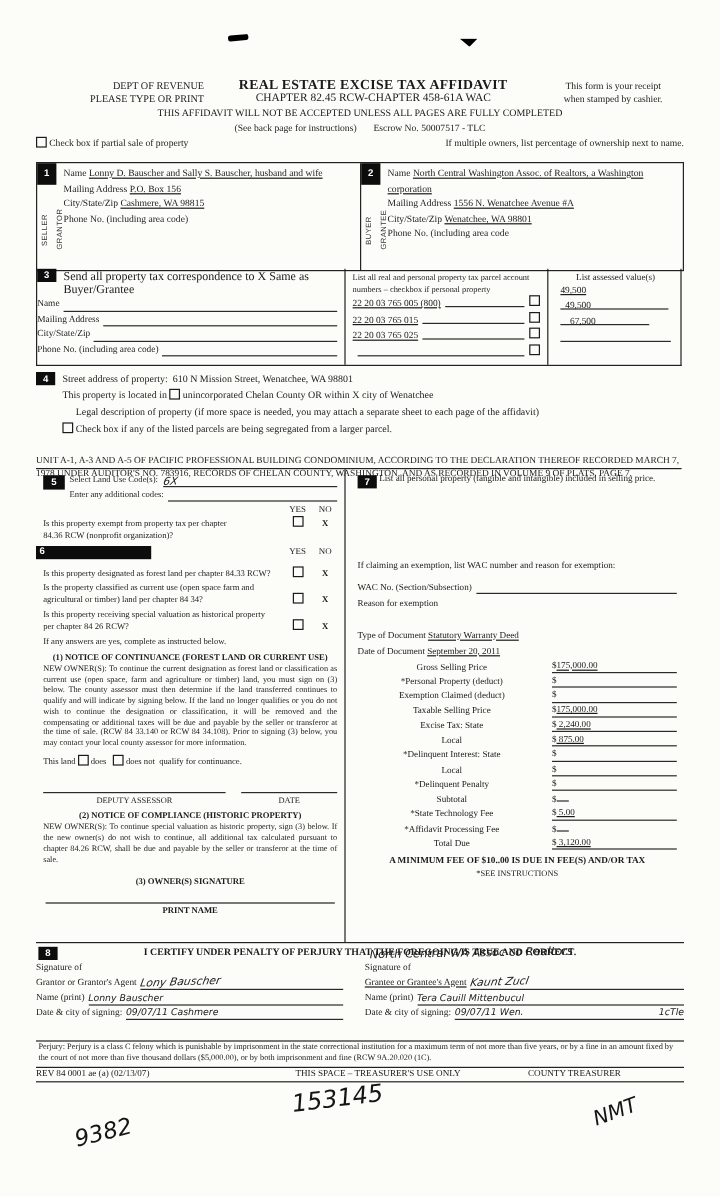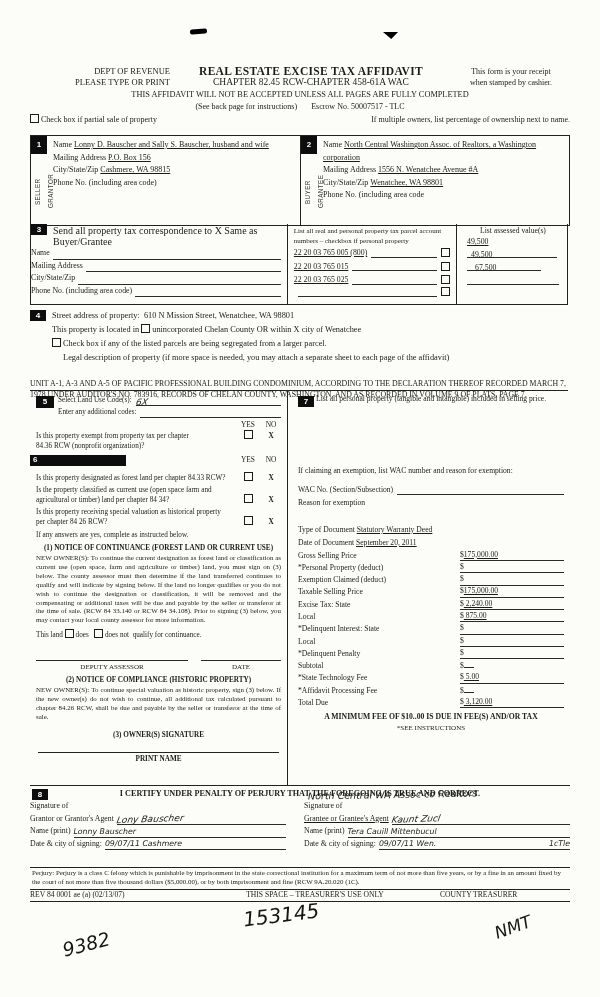--- a/index.html
+++ b/index.html
@@ -34,21 +34,21 @@
   .sidelabel{position:absolute;left:1px;top:26px;width:18px;height:58px;font-size:6.3px;letter-spacing:.4px;color:#333;writing-mode:vertical-rl;transform:rotate(180deg);text-align:center;font-family:"Liberation Sans",sans-serif}
   .sidelabel span{display:inline-block}
   
   .box3{top:224px;left:30px;width:538px;height:81px;border:1px solid #222;border-top:none;display:flex;box-sizing:border-box}
   .c3a{width:260px;position:relative;padding:2px 6px 0 22px;font-size:7.8px;line-height:12.6px;box-sizing:border-box}
   .c3b{width:172px;border-left:1px solid #222;padding:2px 6px 0 6px;font-size:7px;line-height:10px;box-sizing:border-box}
   .c3c{flex:1;border-left:1px solid #222;padding:2px 8px 0 10px;font-size:7.8px;box-sizing:border-box}
   .nb3{left:0;top:0;width:16px;height:11px;line-height:11px}
   .frow{display:flex;align-items:flex-end}
   .frow .fill{flex:1;margin-left:3px}
-  .prow{display:flex;align-items:center;font-size:7.8px;line-height:13.5px}
+  .prow{display:flex;align-items:flex-start;font-size:7.8px;line-height:13.5px}
   .prow .fill{flex:1;margin:0 4px}
   
   .sec4{top:309px;left:30px;width:540px;font-size:8.3px;line-height:13px}
   .nb4{left:0;top:1px;width:16px;height:11px;line-height:11px}
   .s4r1{padding-left:22px}
   .s4r{padding-left:22px;margin-top:1px}
   .legal{margin-top:15px;font-size:7.8px;line-height:10.6px}
   
   .cols{top:390px;left:30px;width:538px;height:395px;border-top:1px solid #222;display:flex;box-sizing:border-box}
   .lcol{width:258px;border-right:1px solid #222;position:relative;padding:3px 6px 0 6px;font-size:7.2px;line-height:10px;box-sizing:border-box}
@@ -74,21 +74,21 @@
   .deplabels{display:flex;margin-top:1px;font-size:7px}
   .ownsig{font-weight:bold;text-align:center;margin-top:8px}
   .printline{border-bottom:1px solid #222;height:12px;margin:0 2px}
   .printname{font-weight:bold;text-align:center;margin-top:1px}
   .nb7{left:0;top:2px;width:16px;height:11px;line-height:11px}
   .s7txt{padding-left:18px}
   .wacrow{display:flex;align-items:flex-end;margin-top:8px}
   .wacrow .fill{flex:1;margin-left:4px}
   .docrow{line-height:13px}
   .feerow{display:flex;align-items:flex-end;height:12.3px}
-  .flabel{flex:1;text-align:left;padding-right:5px}
+  .flabel{flex:1;text-align:center;padding-right:5px}
   .famt{width:104px;border-bottom:1px solid #2a2a2a;white-space:nowrap}
   .famt-short{width:104px;white-space:nowrap}
   .minfee{font-weight:bold;text-align:center;font-size:7.7px;margin-top:4px}
   .seeinst{text-align:center;font-size:7px}
   
   .sec8{top:785px;left:30px;width:540px;height:82px;border-top:1px solid #222;font-size:7.8px;box-sizing:border-box}
   .nb8{left:2px;top:3px;width:16px;height:11px;line-height:11px}
   .certify{text-align:center;font-weight:bold;font-size:8.2px;padding-top:3px}
   .sighalves{display:flex;margin-top:2px}
   .sighalf{width:50%;box-sizing:border-box;position:relative;line-height:12.5px}
@@ -230,22 +230,22 @@
     <div class="s4r">
       <span>This property is located in</span>
       <span class="cb"></span>
       <span>unincorporated</span>
       <span class="b">Chelan</span>
       <span>County OR within</span>
       <span class="b">X</span>
       <span>city of</span>
       <span class="b">Wenatchee</span>
     </div>
+    <div class="s4r"><span class="cb" style="visibility:hidden"></span>&nbsp;<span>Legal description of property (if more space is needed, you may attach a separate sheet to each page of the affidavit)</span></div>
     <div class="s4r"><span class="cb"></span>&nbsp;<span>Check box if any of the listed parcels are being segregated from a larger parcel.</span></div>
-    <div class="s4r"><span class="cb" style="visibility:hidden"></span>&nbsp;<span>Legal description of property (if more space is needed, you may attach a separate sheet to each page of the affidavit)</span></div>
     <div class="legal">UNIT A-1, A-3 AND A-5 OF PACIFIC PROFESSIONAL BUILDING CONDOMINIUM, ACCORDING TO THE DECLARATION THEREOF RECORDED MARCH 7, 1978 UNDER AUDITOR'S NO. 783916, RECORDS OF CHELAN COUNTY, WASHINGTON, AND AS RECORDED IN VOLUME 9 OF PLATS, PAGE 7.</div>
   </div>
 
   <div class="abs cols">
 
     <div class="lcol">
       <div style="position:relative">
         <div class="numbox nb5">5</div>
         <div class="s5block">
           <div class="s5row">

